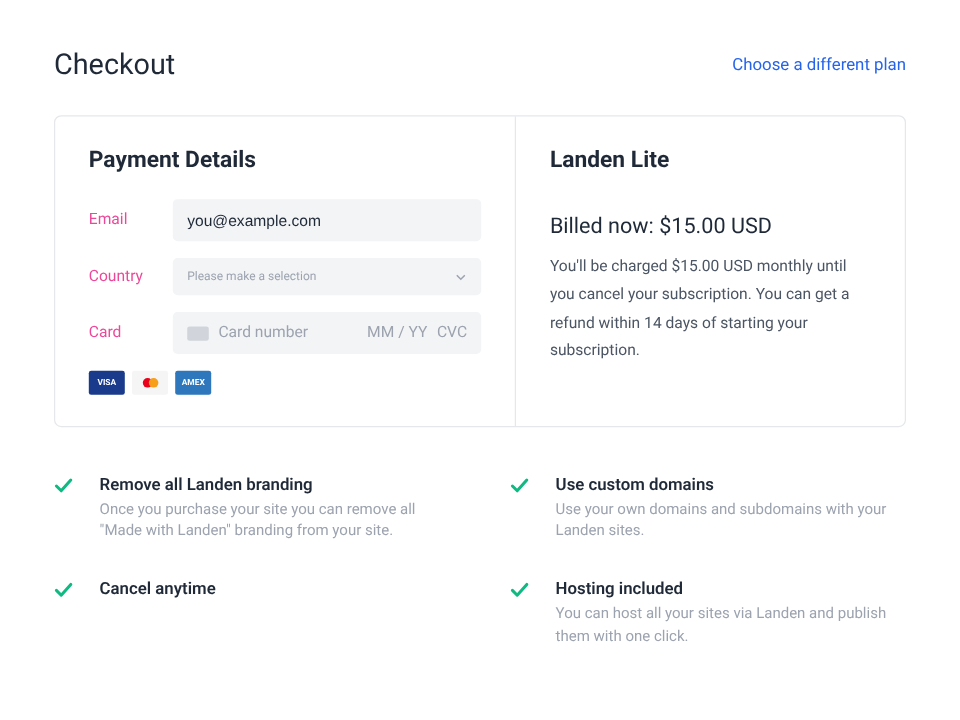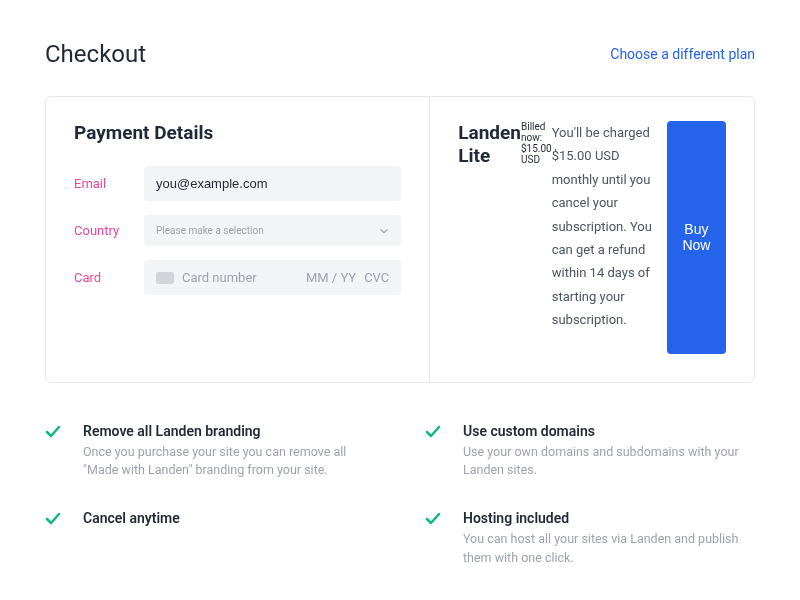--- a/index.html
+++ b/index.html
@@ -40,21 +40,22 @@
     }
     .left-panel {
       flex: 1.1;
       padding: 24px 28px 24px 28px;
       border-right: 1px solid #e5e7eb;
     }
     .right-panel {
       flex: 0.9;
       padding: 24px 28px 28px 28px;
       display: flex;
-      flex-direction: row;
+      flex-direction: column;
+      gap: 12px;
     }
     .panel-title {
       font-size: 19px;
       font-weight: 700;
       color: #1f2937;
       margin-bottom: 22px;
     }
     .form-row {
       display: flex;
       align-items: center;
@@ -140,23 +141,23 @@
       display: flex;
     }
     .mc-circle {
       width: 8px;
       height: 8px;
       border-radius: 50%;
     }
     .mc-red { background: #eb001b; }
     .mc-orange { background: #f79e1b; margin-left: -3px; }
     .billed-now {
-      font-size: 10px;
-      color: #1f2937;
-      margin-bottom: 15px;
+      font-size: 18px;
+      color: #1f2937;
+      margin-bottom: 0;
     }
     .billing-desc {
       font-size: 13px;
       color: #4b5563;
       line-height: 1.8;
       margin-bottom: 22px;
     }
     .buy-btn {
       background: #2563eb;
       color: #fff;
@@ -229,27 +230,36 @@
     <div class="form-row">
       <label class="form-label">Card</label>
       <div class="card-input-wrap">
         <span class="card-icon-mini"></span>
         <span class="card-number-ph">Card number</span>
         <span>MM / YY</span>
         <span>CVC</span>
       </div>
     </div>
 
+    <div class="card-brands">
+      <div class="brand-badge brand-visa">VISA</div>
+      <div class="brand-badge brand-mc">
+        <div class="mc-circles">
+          <div class="mc-circle mc-red"></div>
+          <div class="mc-circle mc-orange"></div>
+        </div>
+      </div>
+      <div class="brand-badge brand-amex">AMEX</div>
+    </div>
   </div>
 
   <div class="right-panel">
     <h2 class="panel-title">Landen Lite</h2>
     <div class="billed-now">Billed now: $15.00 USD</div>
     <div class="billing-desc">You'll be charged $15.00 USD monthly until you cancel your subscription. You can get a refund within 14 days of starting your subscription.</div>
-    <button class="buy-btn">Buy Now</button>
   </div>
 </div>
 
 <div class="features-grid">
   <div class="feature">
     <svg class="check-icon" viewBox="0 0 16 16" fill="none" stroke="currentColor" stroke-width="2.5" stroke-linecap="round" stroke-linejoin="round">
         <polyline points="2,8 6,12 14,3"></polyline>
       </svg>
     <div class="feature-content">
       <div class="feature-title">Remove all Landen branding</div>

